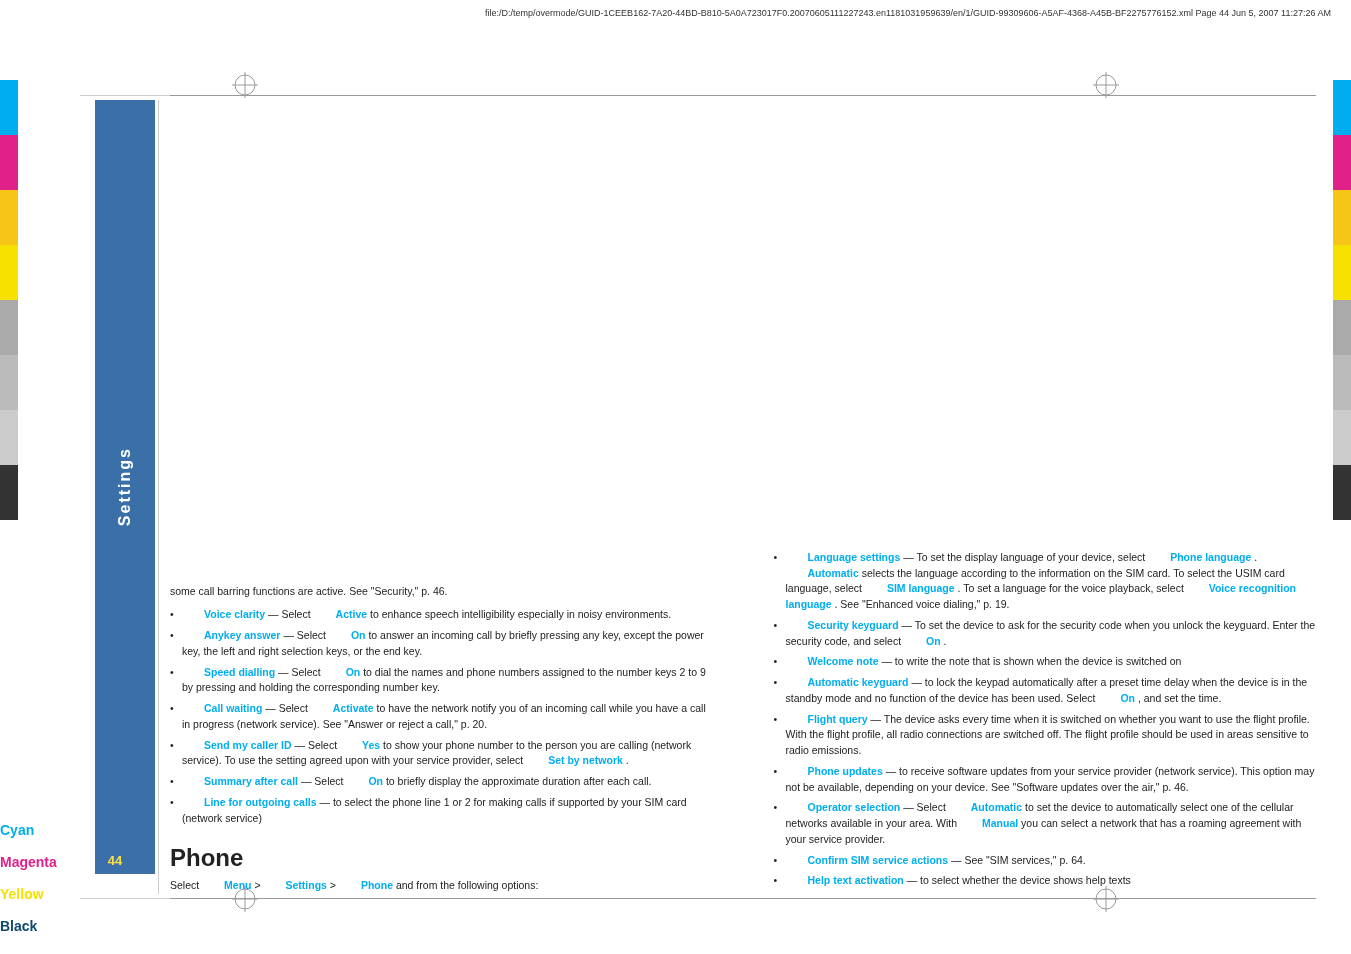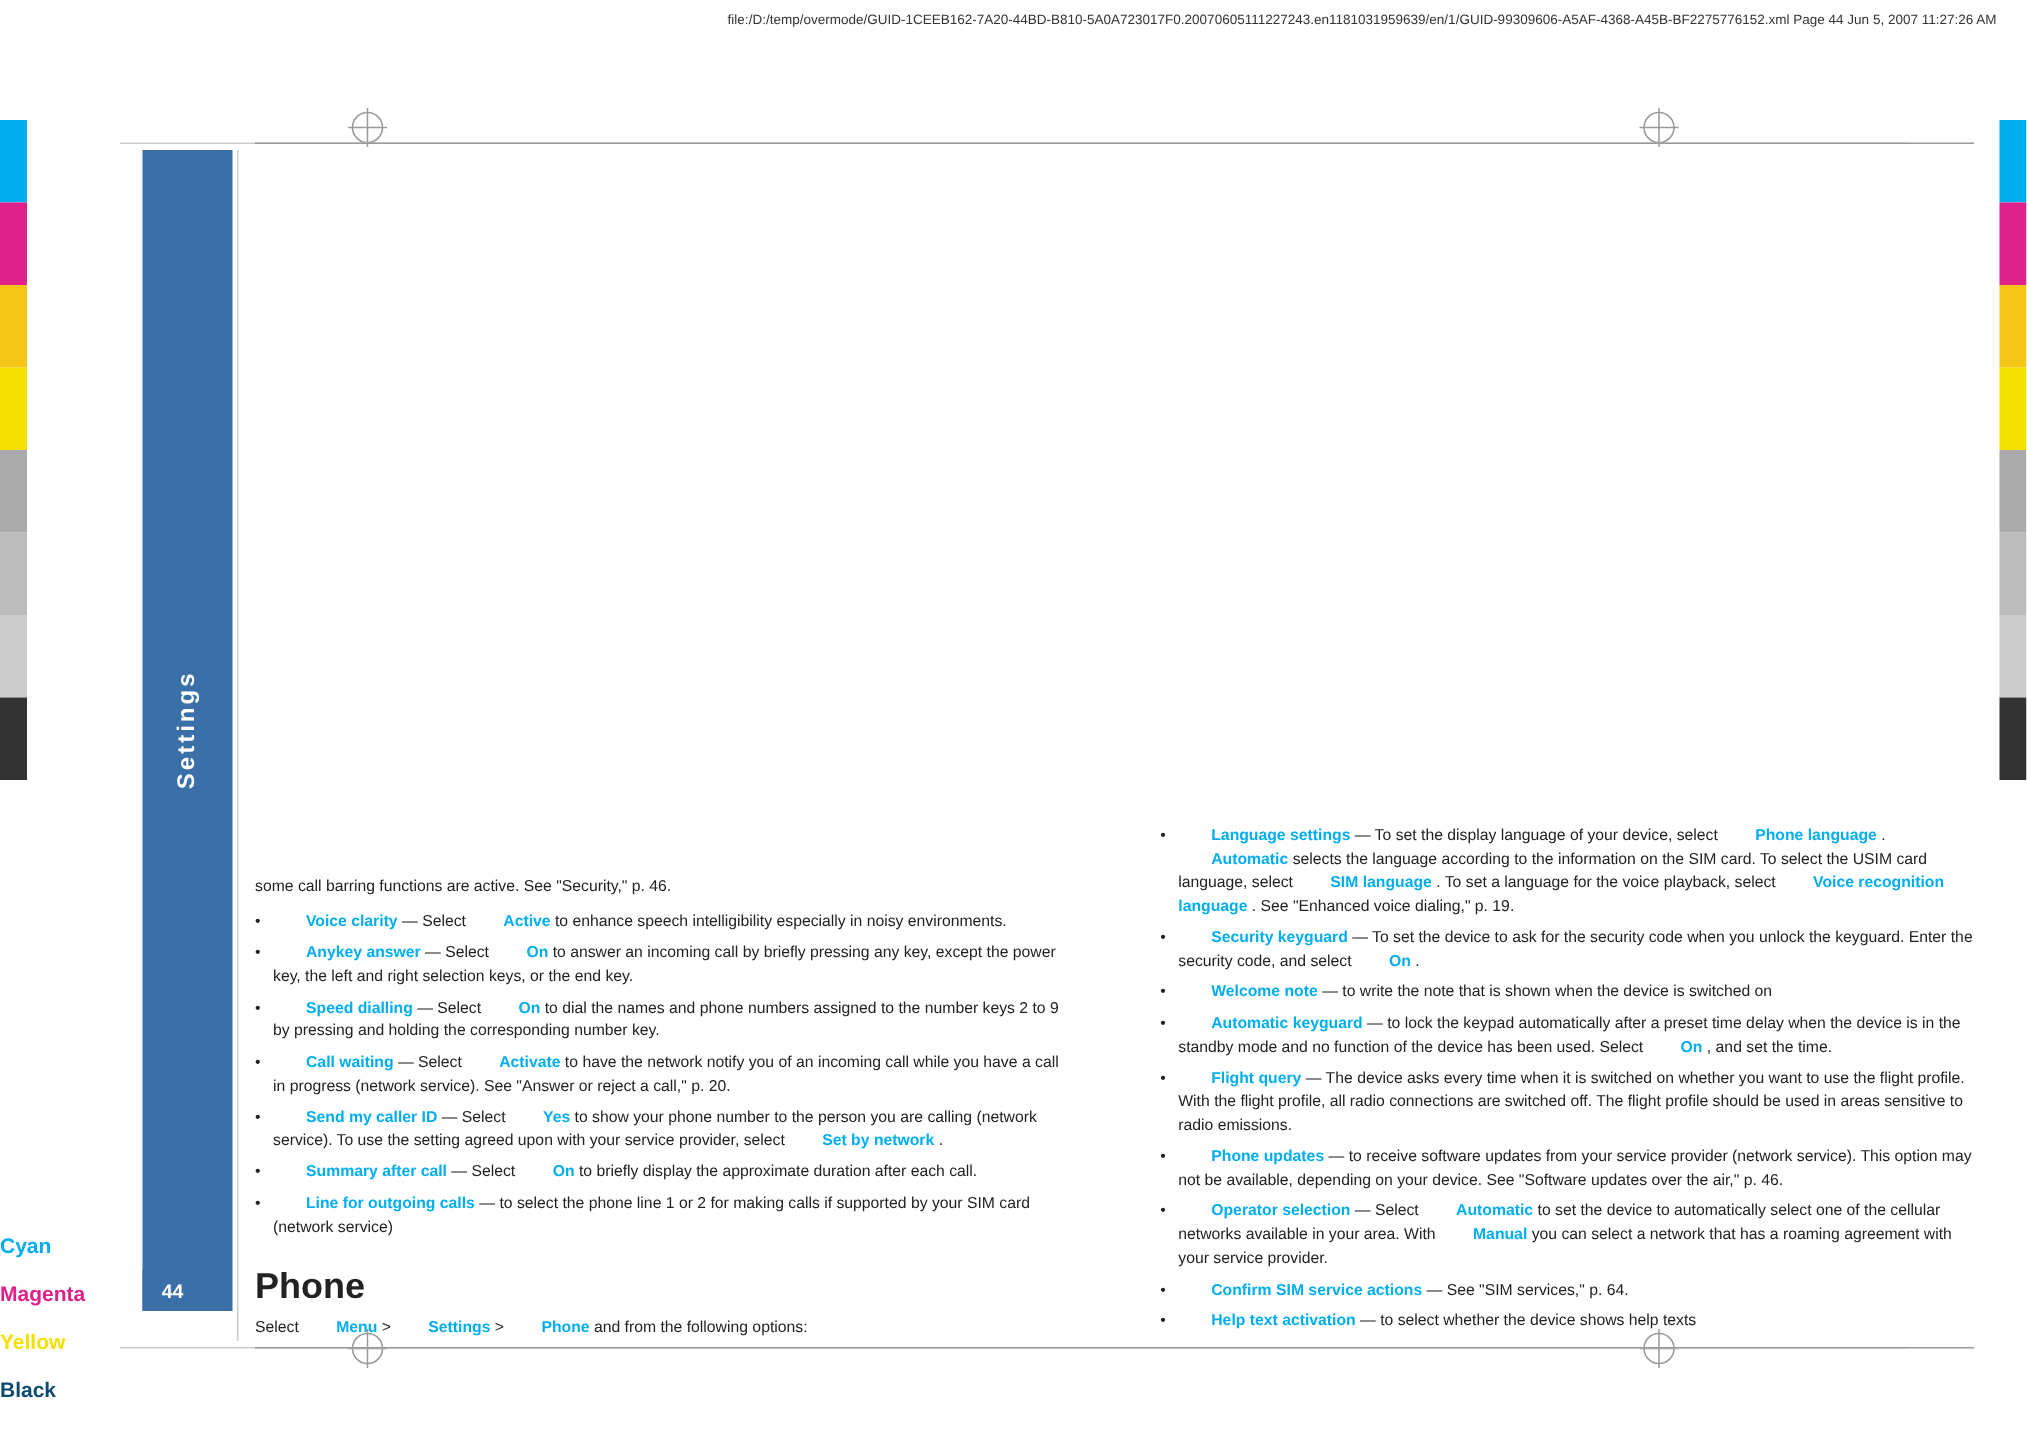--- a/index.html
+++ b/index.html
@@ -90,21 +90,21 @@
     .page-number-box {
       position: absolute;
       left: 95px;
       bottom: 80px;
       width: 40px;
       height: 28px;
       background: #3a6fa8;
       display: flex;
       align-items: center;
       justify-content: center;
-      color: #ffffff;
+      color: #fde047;
       font-size: 13px;
       font-weight: bold;
     }
 
     
     .content-area {
       position: absolute;
       left: 170px;
       top: 100px;
       right: 35px;

